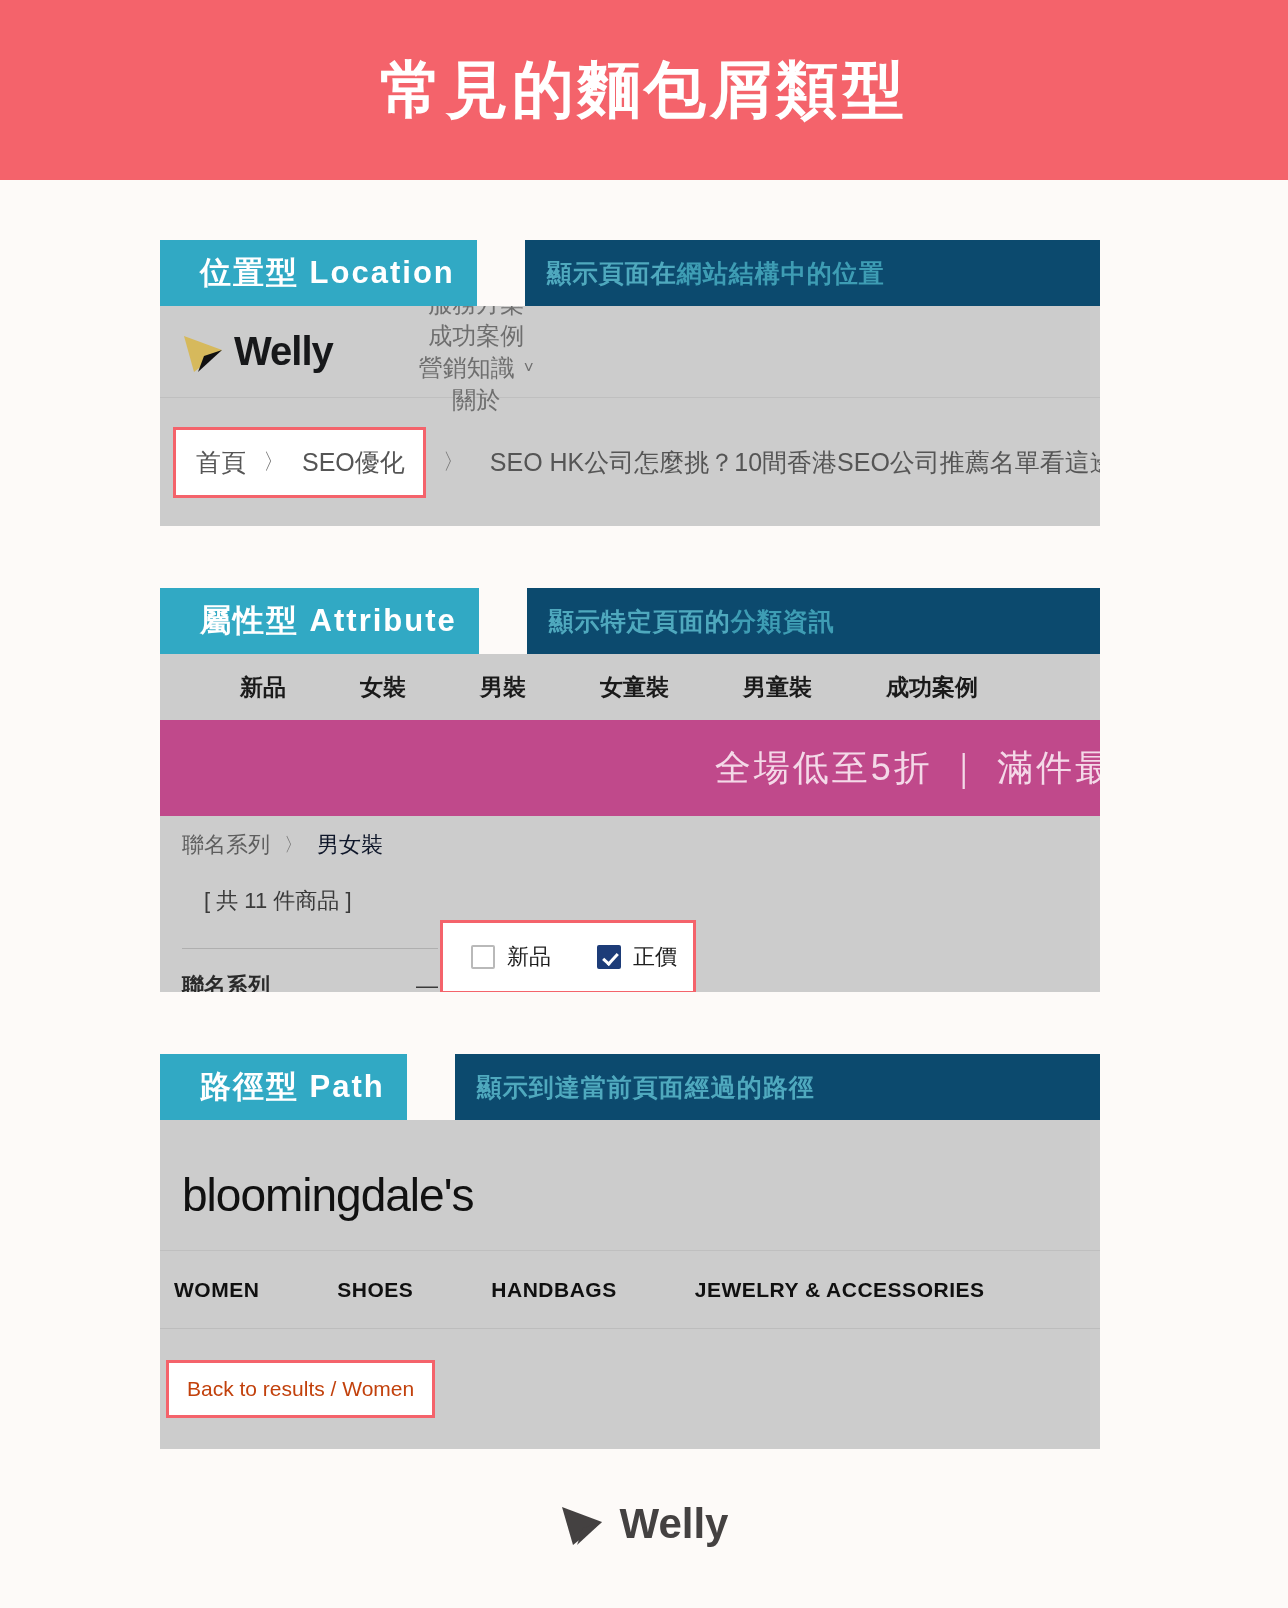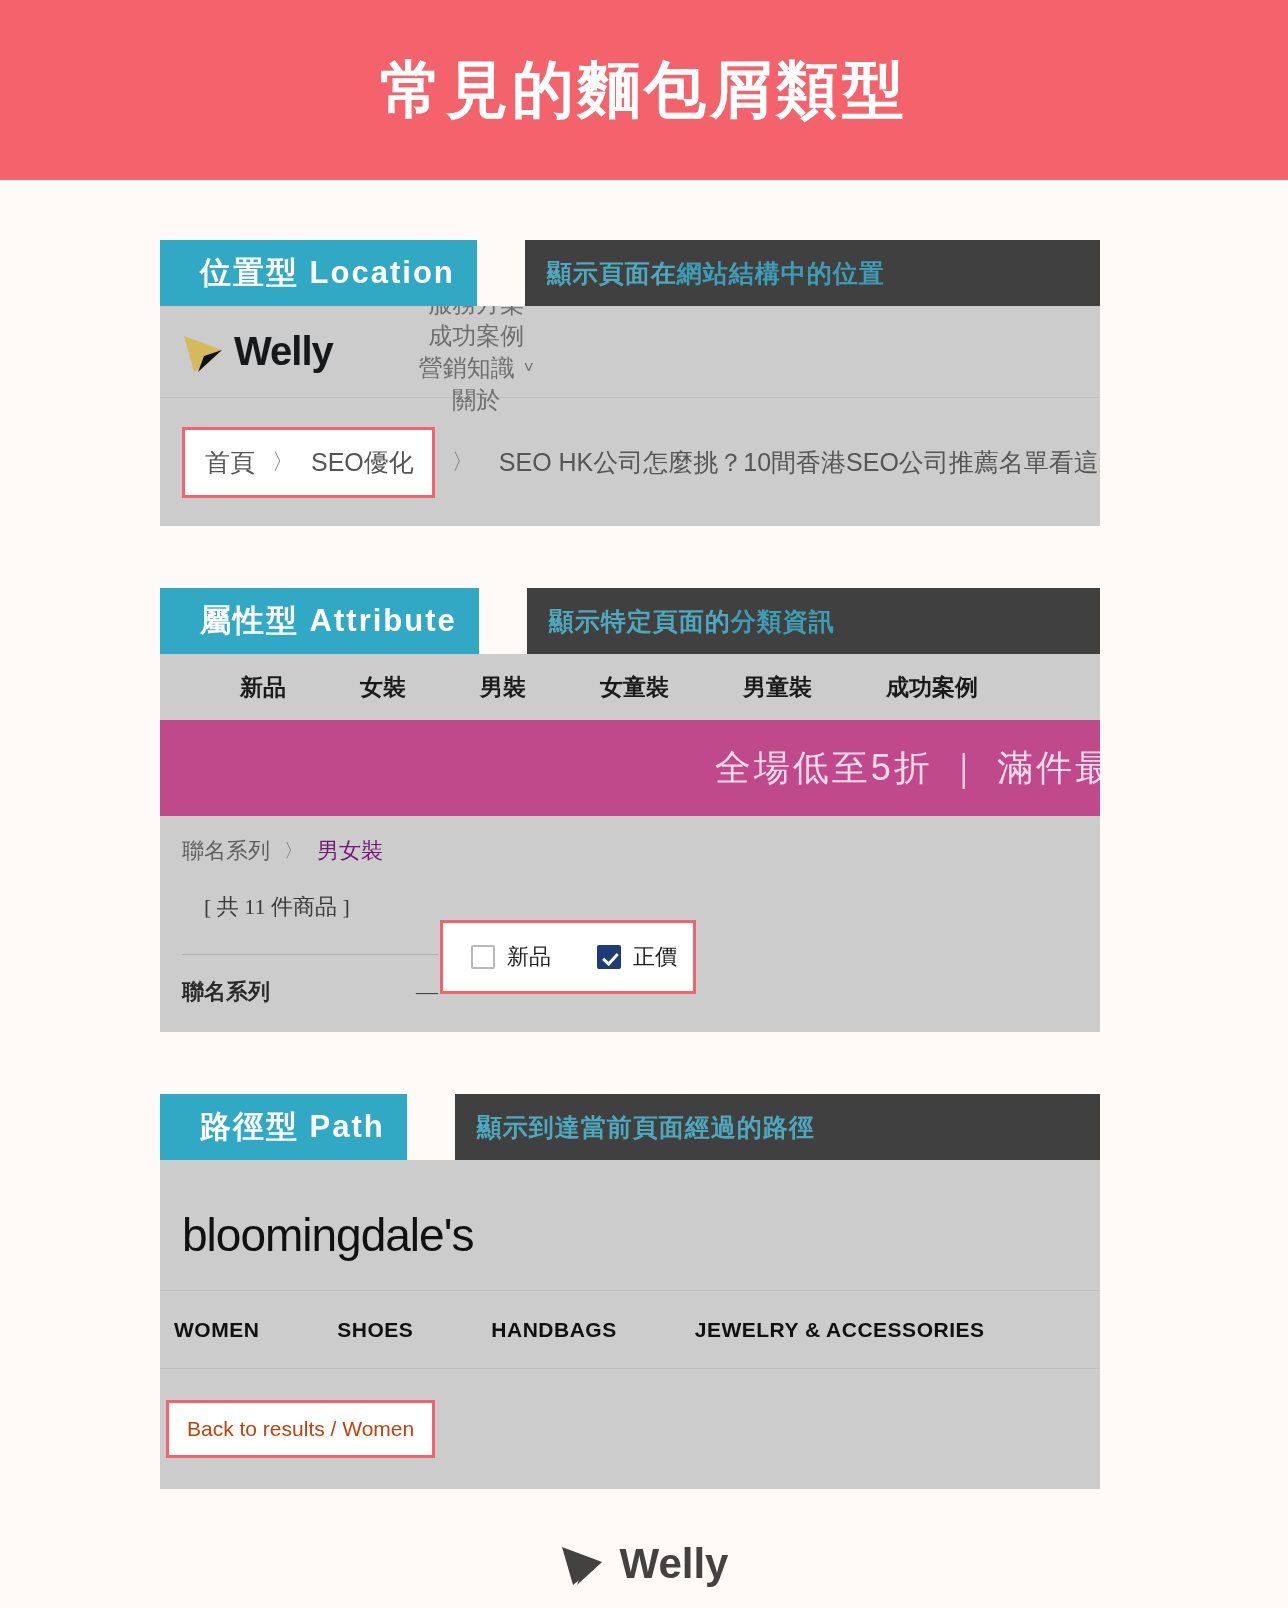--- a/index.html
+++ b/index.html
@@ -53,21 +53,21 @@
     color: #FFFFFF;
     font-size: 31px;
     font-weight: bold;
     letter-spacing: 2px;
     display: flex;
     align-items: center;
     padding: 0 22px 0 40px;
     white-space: nowrap;
   }
   .card-head-sub {
-    background: #404040;
+    background: #0c4a6e;
     color: #4FA9BE;
     font-size: 25px;
     font-weight: bold;
     display: flex;
     align-items: center;
     padding: 0 0 0 22px;
     flex: 1;
     letter-spacing: 1px;
     white-space: nowrap;
   }
@@ -107,21 +107,21 @@
     white-space: nowrap;
     display: flex;
     align-items: center;
   }
   .chev { font-size: 17px; margin-left: 9px; color: #6E6E6E; }
 
   .bc-row {
     height: 128px;
     display: flex;
     align-items: center;
-    padding-left: 22px;
+    padding-left: 13px;
   }
   .bc-hl {
     border: 3px solid #F4636B;
     background: #FFFFFF;
     padding: 16px 18px 16px 20px;
     display: flex;
     align-items: center;
     white-space: nowrap;
   }
   .bc-seg {
@@ -169,30 +169,30 @@
     overflow: hidden;
   }
   .promo-text {
     color: #F4D9E8;
     font-size: 36px;
     letter-spacing: 3px;
     white-space: nowrap;
     margin-right: -14px;
     margin-left: 20px;
   }
-  .attr-lower { padding: 20px 0 0 22px; position: relative; height: 216px; font-family: Liberation Serif, serif; }
+  .attr-lower { padding: 14px 0 0 22px; position: relative; height: 176px; }
   .attr-crumb {
     font-size: 22px;
     color: #5E5E5E;
     display: flex;
     align-items: center;
     margin-bottom: 26px;
   }
   .attr-crumb .sep { margin: 0 14px; color: #777777; font-size: 19px; }
-  .attr-crumb .cur { color: #701a75; }
+  .attr-crumb .cur { color: #0f172a; }
   .attr-count {
     font-size: 22px;
     color: #3A3A3A;
     padding-left: 22px;
     margin-bottom: 32px;
   }
   .attr-divider {
     width: 256px;
     height: 1px;
     background: #AFAFAF;

